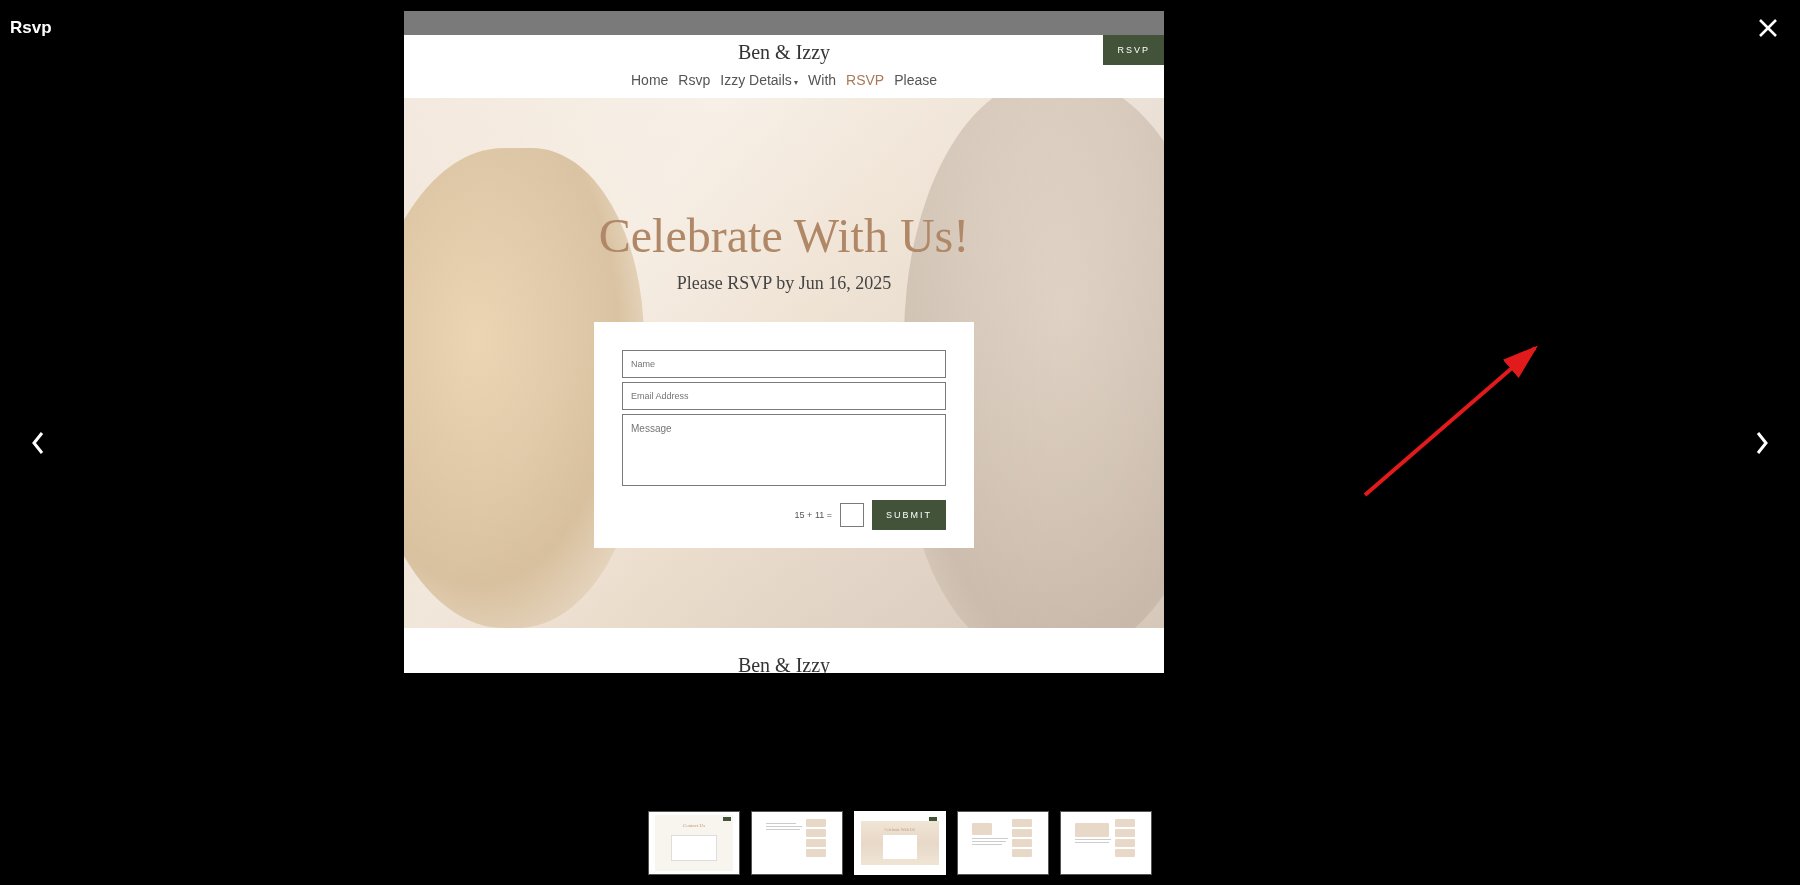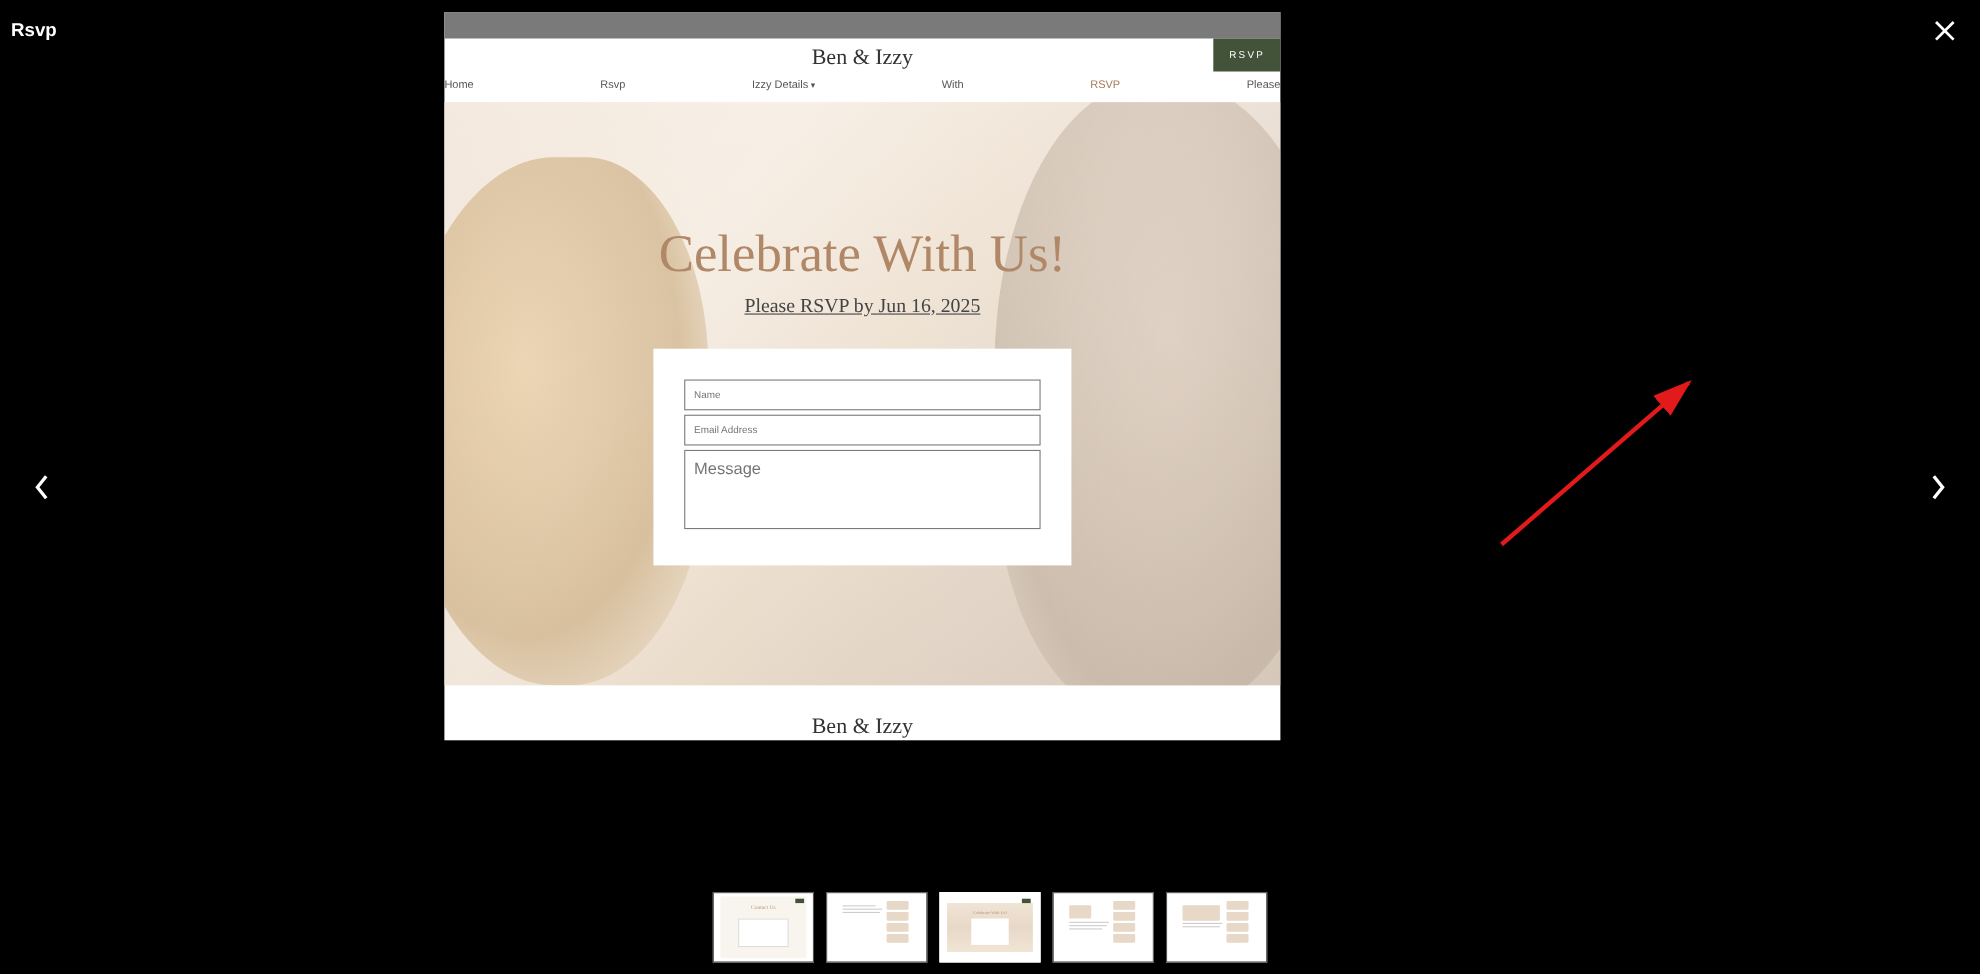--- a/index.html
+++ b/index.html
@@ -72,23 +72,23 @@
     }
     .site-title {
       text-align: center;
       font-family: Georgia, serif;
       font-size: 20px;
       color: #333;
       margin-top: 6px;
     }
     .nav-bar {
       display: flex;
-      justify-content: space-between;
+      justify-content: center;
       gap: 10px;
-      font-size: 10px;
+      font-size: 14px;
       color: #555;
       margin-top: 8px;
       padding-bottom: 10px;
     }
     .nav-item {
       color: #555;
     }
     .nav-item.active {
       color: #a87a5a;
     }
@@ -146,21 +146,20 @@
       position: relative;
       font-weight: 400;
     }
     .hero-subtitle {
       font-family: Georgia, serif;
       font-size: 18px;
       color: #444;
       margin-top: 10px;
       z-index: 1;
       position: relative;
-      text-decoration: underline;
     }
     .form-wrapper {
       background: #fff;
       width: 380px;
       margin-top: 28px;
       padding: 28px 28px 18px 28px;
       z-index: 1;
       position: relative;
     }
     .form-input {
@@ -170,21 +169,21 @@
       font-size: 9px;
       margin-bottom: 4px;
       font-family: inherit;
       color: #888;
       background: #fff;
     }
     .form-textarea {
       width: 100%;
       border: 1px solid #7a7a7a;
       padding: 8px;
-      font-size: 15px;
+      font-size: 10px;
       height: 72px;
       resize: none;
       font-family: inherit;
       color: #888;
       background: #fff;
       margin-bottom: 10px;
     }
     .form-bottom {
       display: flex;
       justify-content: flex-end;
@@ -358,20 +357,25 @@
   </div>
   <div class="hero-section">
     <div class="hero-bg-left"></div>
     <div class="hero-bg-right"></div>
     <div class="hero-title">Celebrate With Us!</div>
     <div class="hero-subtitle">Please RSVP by Jun 16, 2025</div>
     <div class="form-wrapper">
       <input class="form-input" placeholder="Name" style="">
       <input class="form-input" placeholder="Email Address" style="">
       <textarea class="form-textarea" placeholder="Message" style=""></textarea>
+      <div class="form-bottom">
+        <span class="captcha-text">15 + 11 =</span>
+        <input class="captcha-input" style="">
+        <button class="submit-btn">SUBMIT</button>
+      </div>
     </div>
   </div>
   <div class="footer-section">
     <div class="site-title">Ben &amp; Izzy</div>
 
   </div>
 </div>
 
 <div class="thumbnails">
   <div class="thumb">

